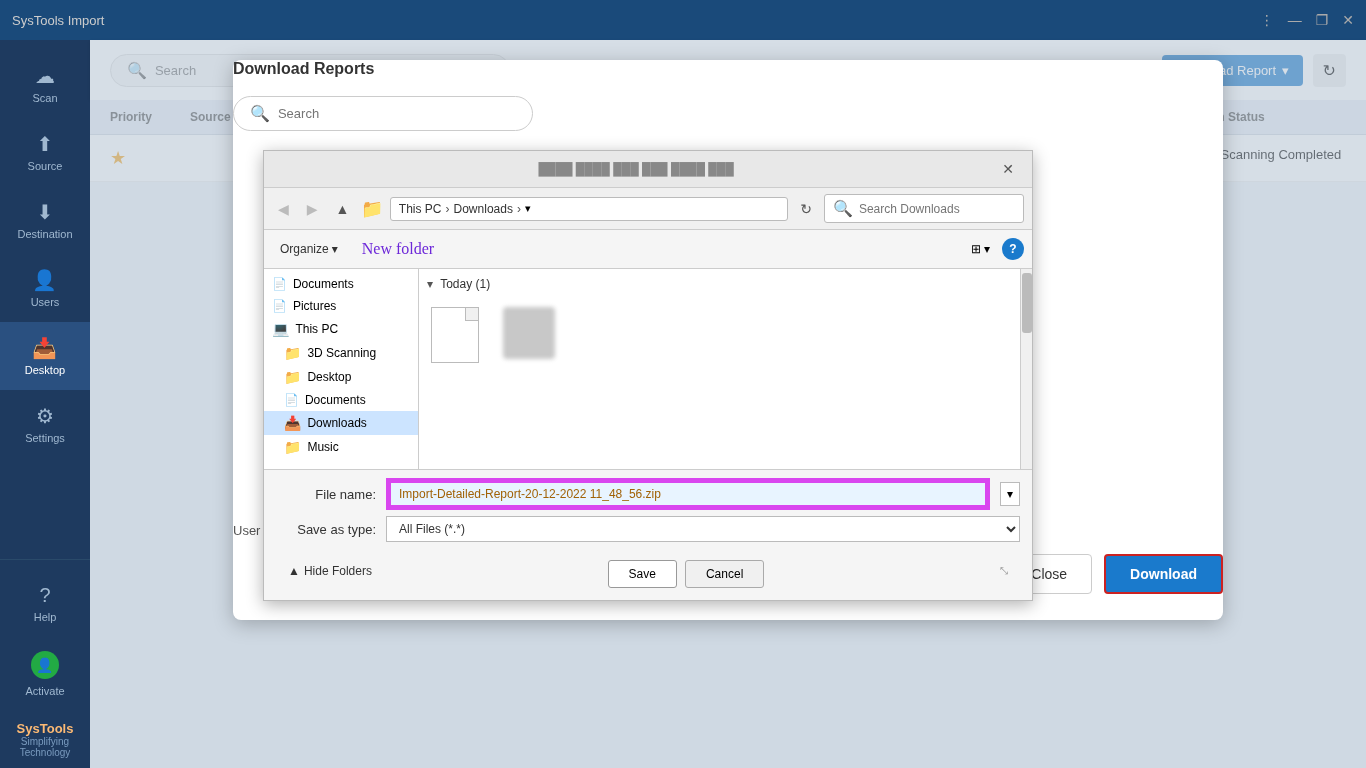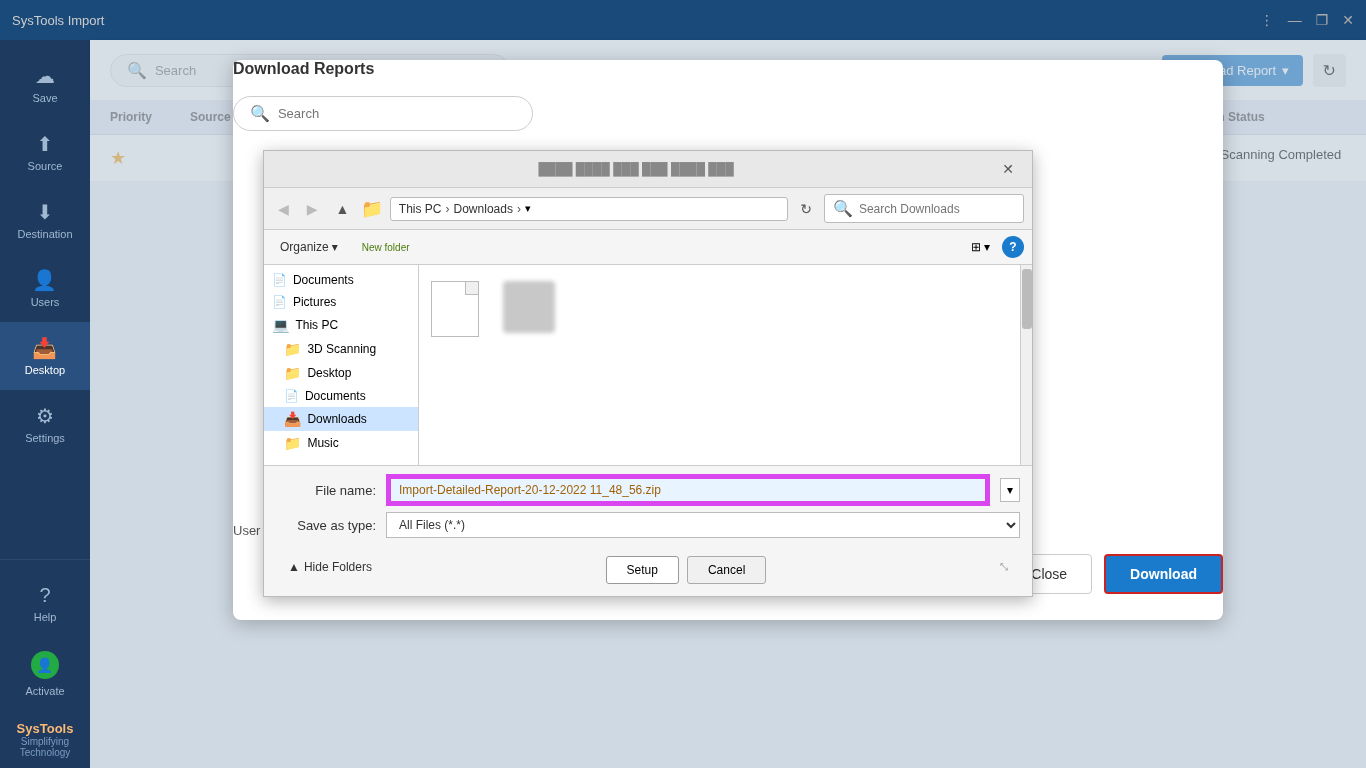--- a/index.html
+++ b/index.html
@@ -290,24 +290,25 @@
       cursor: pointer;
       display: flex;
       align-items: center;
       gap: 3px;
       color: #333;
       padding: 4px 8px;
     }
     .new-folder-btn {
       background: none;
       border: none;
-      font-size: 10px;
-      cursor: pointer;
-      color: #4d7c0f;
+      font-size: 16px;
+      cursor: pointer;
+      color: #6d28d9;
       padding: 4px 8px;
+      font-family: Liberation Serif, serif;
     }
     .view-btn {
       background: none;
       border: none;
       font-size: 12px;
       cursor: pointer;
       display: flex;
       align-items: center;
       gap: 3px;
       margin-left: auto;
@@ -531,21 +532,21 @@
     <span>❐</span>
     <span>✕</span>
   </div>
 </div>
 
 <div class="app-container">
 
   <div class="sidebar">
     <div class="sidebar-item">
       <span class="icon">☁</span>
-      <span>Save</span>
+      <span>Scan</span>
     </div>
     <div class="sidebar-item">
       <span class="icon">⬆</span>
       <span>Source</span>
     </div>
     <div class="sidebar-item">
       <span class="icon">⬇</span>
       <span>Destination</span>
     </div>
     <div class="sidebar-item">
@@ -697,20 +698,24 @@
                 <span class="tree-icon" style="color:#1a7acc;">📥</span>
                 <span>Downloads</span>
               </div>
               <div class="tree-item" style="padding-left:20px;">
                 <span class="tree-icon folder">📁</span>
                 <span>Music</span>
               </div>
             </div>
 
             <div class="file-content-area">
+              <div class="today-section">
+                <span class="expand">▾</span>
+                <span>Today (1)</span>
+              </div>
               <div class="file-items">
                 <div class="file-item">
                   <div class="file-icon"></div>
                   <span class="file-label"></span>
                 </div>
                 <div class="file-item">
                   <div class="file-icon-blurred"></div>
                   <span class="file-label"></span>
                 </div>
               </div>
@@ -732,21 +737,21 @@
               <select class="footer-select">
                 <option>All Files (*.*)</option>
               </select>
             </div>
             <div class="hide-folders-row">
               <div class="hide-folders">
                 <span>▲</span>
                 <span>Hide Folders</span>
               </div>
               <div class="footer-actions">
-                <button class="btn btn-save">Setup</button>
+                <button class="btn btn-save">Save</button>
                 <button class="btn">Cancel</button>
               </div>
               <span class="resize-handle">⤡</span>
             </div>
           </div>
         </div>
 
         <div class="modal-bottom">
           <div class="user-selected-text">User selected : 1 / 1</div>
           <div class="modal-footer-actions">

